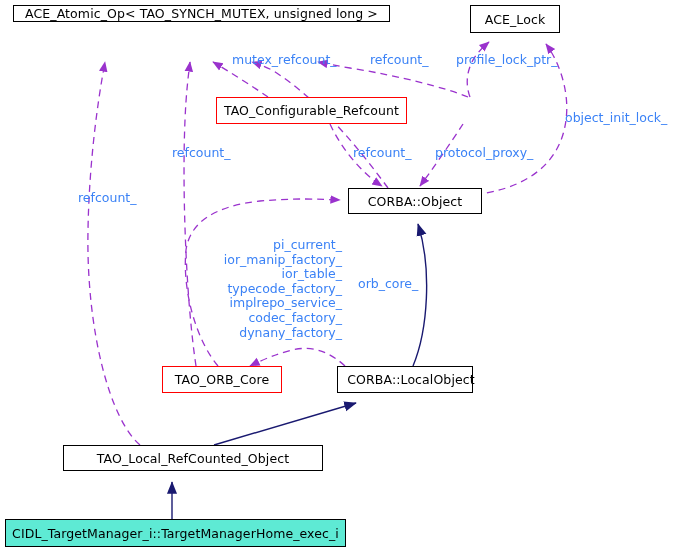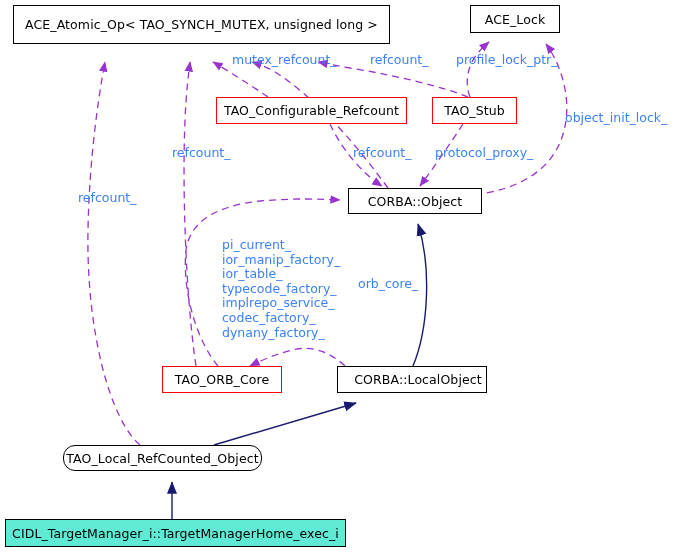--- a/index.html
+++ b/index.html
@@ -47,21 +47,21 @@
   .edge-label {
     position: absolute;
     font-size: 12.5px;
     color: #3b82f6;
     white-space: nowrap;
     background: transparent;
     line-height: 14.6px;
     z-index: 3;
   }
   .edge-label.multiline {
-    text-align: left;
+    text-align: right;
     white-space: pre;
   }
 </style>
 </head>
 <body>
 
 <div id="diagram">
 
   <svg id="edge-layer" viewBox="0 0 679 552" width="679" height="552" xmlns="http://www.w3.org/2000/svg">
     <defs>
@@ -99,49 +99,46 @@
 
     <path d="M 345,366 C 330,352 312,345 292,350 C 276,354 262,360 250,366" fill="none" stroke="#9a32cd" stroke-width="1.3" stroke-dasharray="7,5" marker-end="url(#arrow-usage)"></path>
 
     <path d="M 413,366 C 428,330 432,268 418,224" fill="none" stroke="#191970" stroke-width="1.4" marker-end="url(#arrow-inherit)"></path>
 
     <path d="M 214,445 L 356,403" fill="none" stroke="#191970" stroke-width="1.4" marker-end="url(#arrow-inherit)"></path>
 
     <path d="M 172,519 L 172,482" fill="none" stroke="#191970" stroke-width="1.4" marker-end="url(#arrow-inherit)"></path>
   </svg>
 
-  <div class="node" style="left:13px; top:5px; width:377px; height:39px;">
+  <div class="node" style="left:13px; top:5px; width:377px; height:17px;">
     <span>ACE_Atomic_Op&lt; TAO_SYNCH_MUTEX, unsigned long &gt;</span>
   </div>
 
   <div class="node" style="left:470px; top:5px; width:90px; height:28px;">
     <span>ACE_Lock</span>
   </div>
 
   <div class="node red" style="left:216px; top:97px; width:191px; height:27px;">
     <span>TAO_Configurable_Refcount</span>
   </div>
 
-  <div class="node red" style="left:432px; top:97px; width:85px; height:27px;">
-    <span>TAO_Stub</span>
-  </div>
 
   <div class="node" style="left:348px; top:188px; width:134px; height:26px;">
     <span>CORBA::Object</span>
   </div>
 
   <div class="node red" style="left:162px; top:366px; width:120px; height:27px;">
     <span>TAO_ORB_Core</span>
   </div>
 
-  <div class="node" style="left:337px; top:366px; width:150px; height:27px;padding-left:12px;">
+  <div class="node" style="left:337px; top:366px; width:136px; height:27px;padding-left:12px;">
     <span>CORBA::LocalObject</span>
   </div>
 
-  <div class="node" style="left:63px; top:445px; width:199px; height:26px;border-radius:12px;">
+  <div class="node" style="left:63px; top:445px; width:260px; height:26px;">
     <span>TAO_Local_RefCounted_Object</span>
   </div>
 
   <div class="node current" style="left:5px; top:519px; width:341px; height:28px;">
     <span>CIDL_TargetManager_i::TargetManagerHome_exec_i</span>
   </div>
 
   <div class="edge-label" style="left:232px; top:53px;">mutex_refcount_</div>
 
   <div class="edge-label" style="left:370px; top:53px;">refcount_</div>

